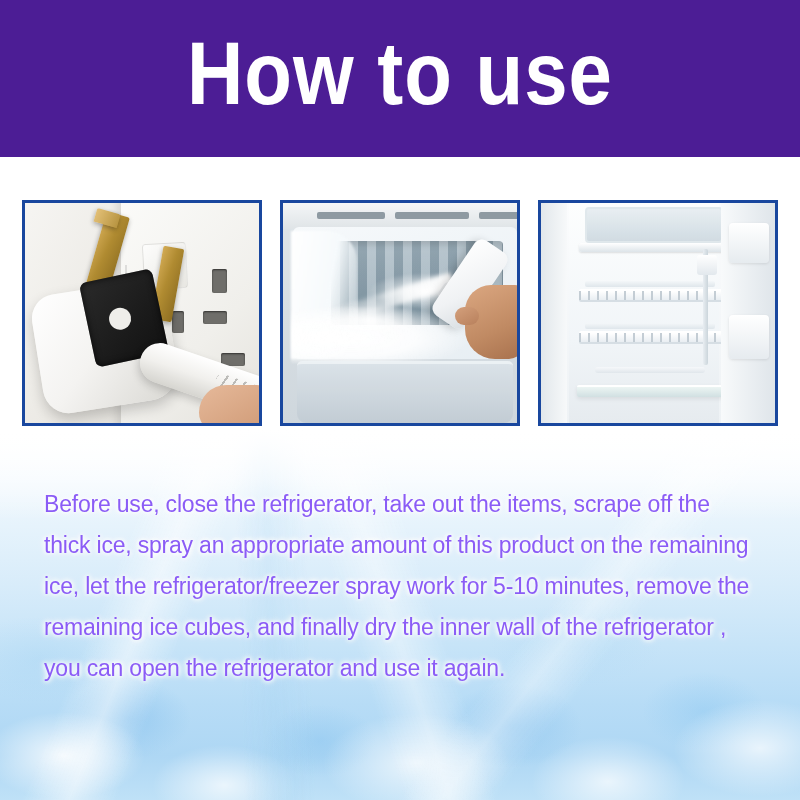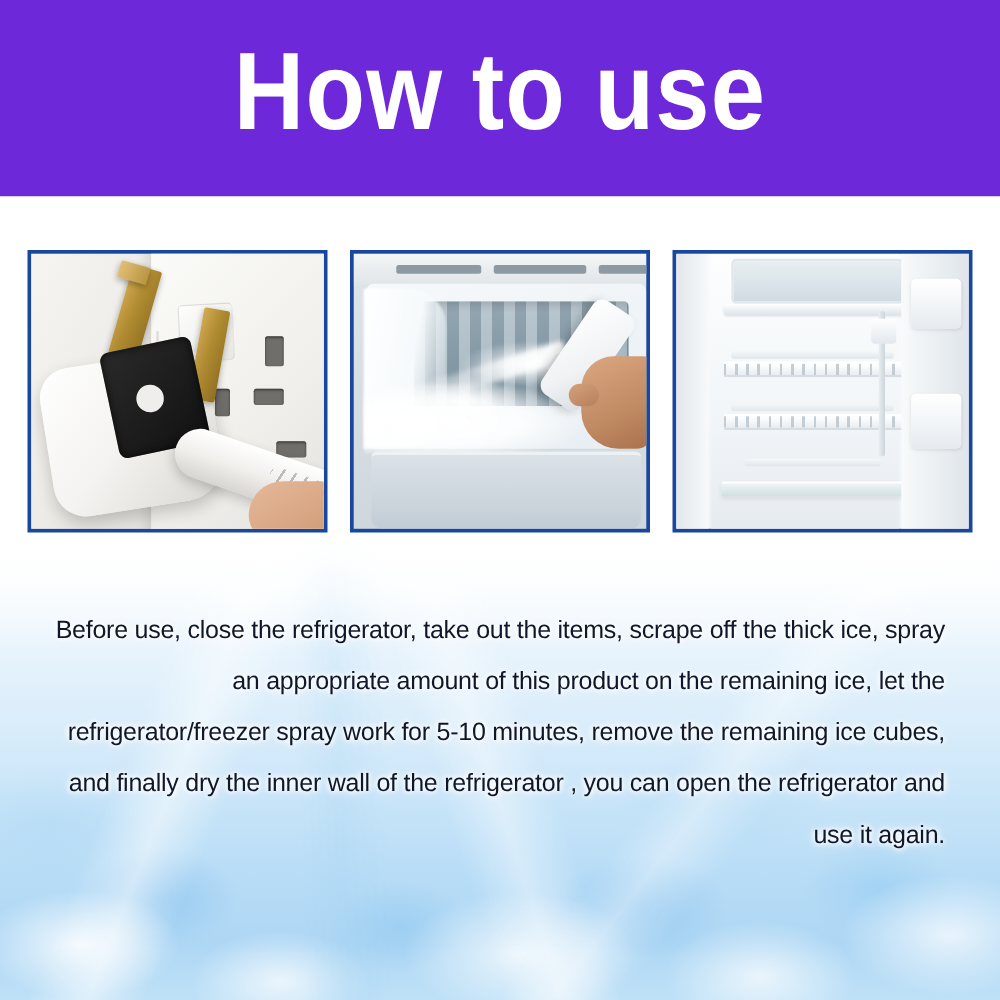--- a/index.html
+++ b/index.html
@@ -65,21 +65,21 @@
     position:absolute;
     left:0; top:430px; width:800px; height:90px;
     background:linear-gradient(to bottom, #ffffff 0%, rgba(255,255,255,.55) 55%, rgba(255,255,255,0) 100%);
   }
 
   
   .header {
     position:absolute;
     left:0; top:0;
     width:800px; height:157px;
-    background:#6d28d9;
+    background:#4c1d95;
     display:flex;
     align-items:center;
     justify-content:center;
     z-index:5;
   }
   .header-title {
     color:#ffffff;
     font-family:"Liberation Sans", sans-serif;
     font-weight:bold;
     font-size:78px;
@@ -385,25 +385,25 @@
     background:linear-gradient(180deg,#f6f8fa,#e0e6eb);
     border-radius:3px;
   }
 
   
   .body-copy {
     position:absolute;
     left:44px; top:484px;
     width:712px;
     z-index:6;
-    text-align:right;
+    text-align:left;
     font-family:"Liberation Sans", sans-serif;
-    font-size:20px;
+    font-size:23px;
     line-height:41px;
-    color:#0f172a;
+    color:#8b5cf6;
     letter-spacing:-0.2px;
     text-shadow:
        0 0 6px rgba(255,255,255,.95),
        0 0 10px rgba(255,255,255,.85),
        1px 0 4px rgba(255,255,255,.9),
       -1px 0 4px rgba(255,255,255,.9);
   }
 </style>
 </head>
 <body>

